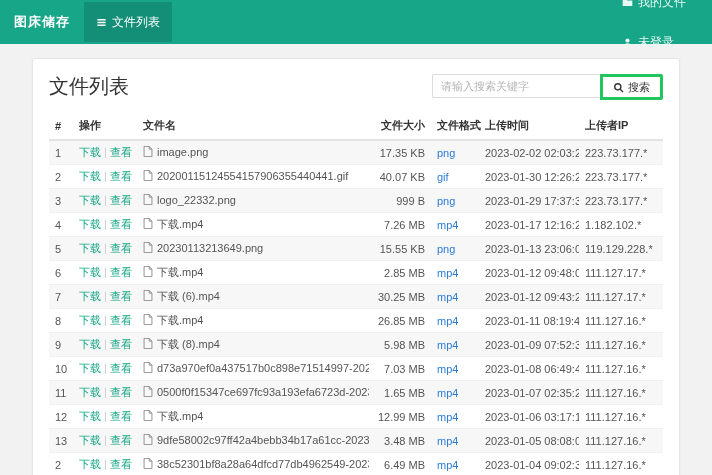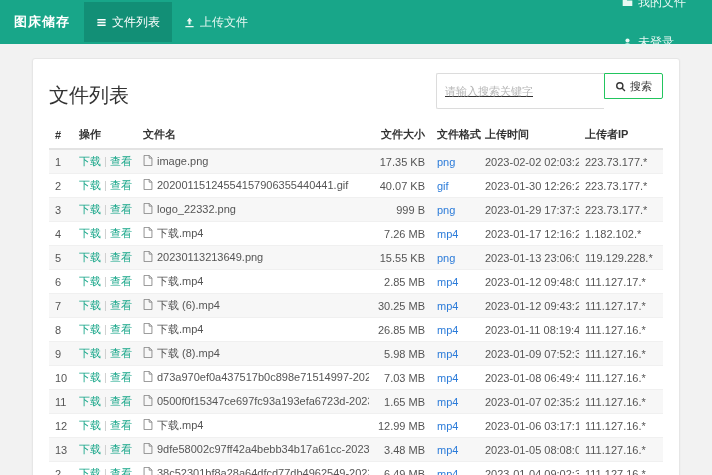--- a/index.html
+++ b/index.html
@@ -41,32 +41,31 @@
     background: #fff;
     border: 1px solid #e6e6e6;
     border-radius: 3px;
     padding: 14px 16px 12px;
     box-shadow: 0 1px 2px rgba(0,0,0,.05);
   }
   .card-header { display: flex; justify-content: space-between; align-items: flex-end; }
   .page-title { font-size: 20px; font-weight: normal; color: #333; }
   .search-group { display: flex; }
   .search-input {
-    width: 168px; height: 36px;
+    width: 168px; height: 24px;
     border: 1px solid #dcdcdc; border-right: none;
     border-radius: 2px 0 0 2px;
     padding: 0 8px; font-size: 11px; color: #333;
     font-family: "Liberation Sans", sans-serif;
     outline: none;
-    text-decoration: underline;
   }
   .search-input::placeholder { color: #b5b5b5; }
   .search-btn {
     height: 26px; padding: 0 10px;
-    border: 1px solid #22c55e; background: #fff;
+    border: 3px solid #22c55e; background: #fff;
     border-radius: 0 2px 2px 0;
     font-size: 11px; color: #333; cursor: pointer;
     display: flex; align-items: center; gap: 4px;
     font-family: "Liberation Sans", sans-serif;
   }
   
   table { width: 100%; border-collapse: collapse; font-size: 11px; margin-top: 12px; table-layout: fixed; }
   th {
     text-align: left; font-weight: bold; color: #333;
     padding: 6px; border-bottom: 2px solid #e3e3e3; white-space: nowrap;
@@ -95,28 +94,20 @@
 
   <div class="nav-item active">
     <span class="nav-icon">
       <svg width="11" height="11" viewBox="0 0 16 16" fill="currentColor">
           <path d="M2 3h12v2H2zm0 4h12v2H2zm0 4h12v2H2z"></path>
         </svg>
     </span>
     <span>文件列表</span>
   </div>
 
-  <div class="nav-item">
-    <span class="nav-icon">
-      <svg width="11" height="11" viewBox="0 0 16 16" fill="currentColor">
-          <path d="M8 1l4 5H9.5v5h-3V6H4zM2 13h12v2H2z"></path>
-        </svg>
-    </span>
-    <span>上传文件</span>
-  </div>
 
   <div class="nav-right">
     <div class="nav-item">
       <span class="nav-icon">
         <svg width="11" height="11" viewBox="0 0 16 16" fill="currentColor">
             <path d="M1 3h5l1.5 2H15v8H1z"></path>
           </svg>
       </span>
       <span>我的文件</span>
     </div>

